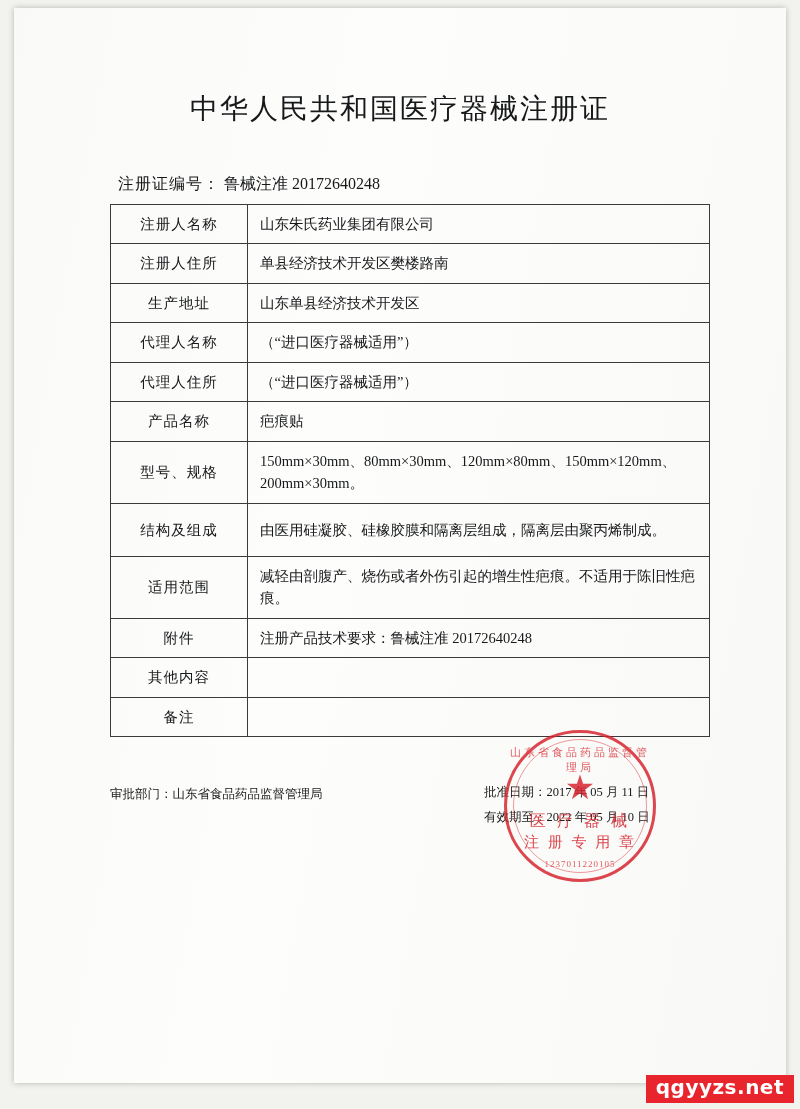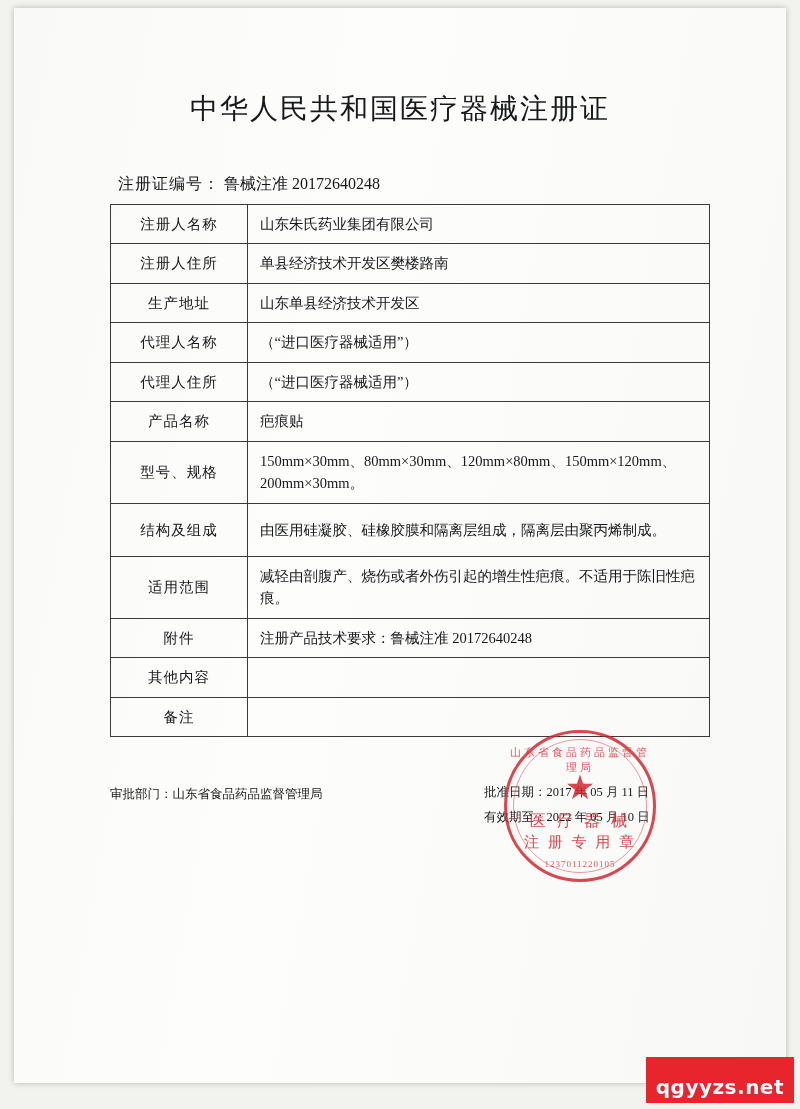--- a/index.html
+++ b/index.html
@@ -168,21 +168,21 @@
   
   .watermark {
     position: absolute;
     right: 6px;
     bottom: 6px;
     background: #e8242c;
     color: #ffffff;
     font-family: "DejaVu Sans", "Liberation Sans", sans-serif;
     font-size: 20px;
     font-weight: bold;
-    padding: 18px 10px 4px 10px;
+    padding: 0 10px 4px 10px;
     letter-spacing: 0.5px;
   }
   .watermark .tld { color: #ffffff; }
 </style>
 </head>
 <body>
 
 <div class="sheet">
 
   <div class="doc-title">中华人民共和国医疗器械注册证</div>

